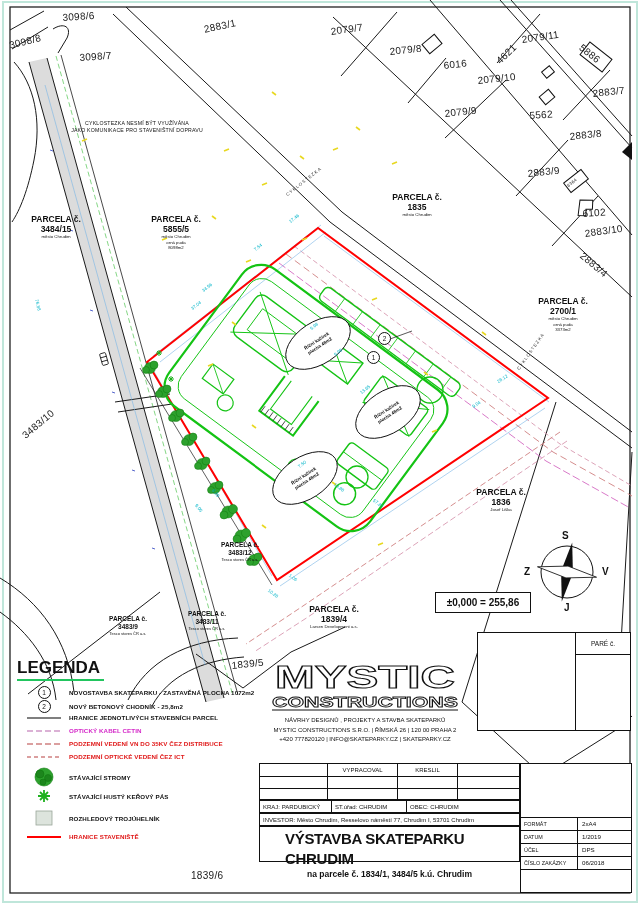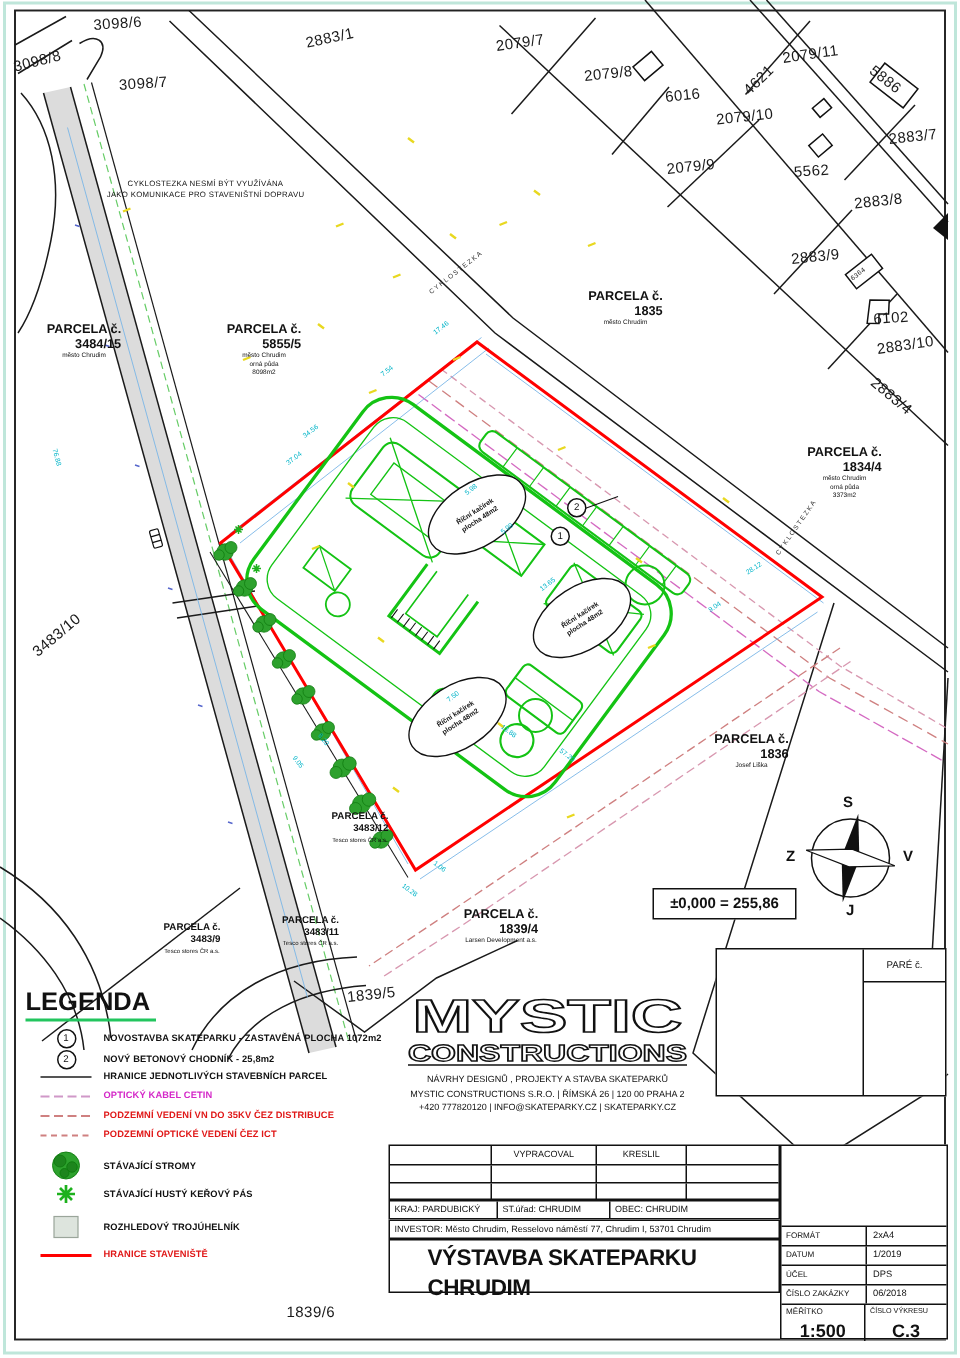--- a/index.html
+++ b/index.html
@@ -4,21 +4,21 @@
 <style>
   html,body{margin:0;padding:0;background:#fff;}
   .sheet{position:relative;width:640px;height:905px;background:#fff;
          font-family:"Liberation Sans",sans-serif;overflow:hidden;color:#111;}
   svg.cad{position:absolute;left:0;top:0;}
   
   .pl{position:absolute;font-size:10px;letter-spacing:.3px;white-space:nowrap;
       transform-origin:left top;color:#1a1a1a;}
   
   .parcel{position:absolute;transform:translateX(-50%);text-align:center;white-space:nowrap;}
-  .p-t{font-size:8.5px;font-weight:700;line-height:10px;text-align:right;}
+  .p-t{font-size:8.5px;font-weight:700;line-height:10px;}
   .p-s{font-size:4.3px;line-height:5.6px;}
   .parcel.sm .p-t{font-size:6.5px;line-height:8px;}
   .parcel.sm .p-s{font-size:4px;line-height:5px;}
   
   .dim{position:absolute;color:#00b4c8;font-size:4.6px;white-space:nowrap;transform-origin:left bottom;}
   .path-lbl{position:absolute;font-size:4.4px;letter-spacing:1.1px;color:#333;
             white-space:nowrap;transform-origin:left top;}
   .note{position:absolute;transform:translateX(-50%);text-align:center;font-size:5.2px;
         line-height:7px;letter-spacing:.2px;white-space:nowrap;}
   .callout{position:absolute;width:11px;height:11px;border:1px solid #111;border-radius:50%;
@@ -297,21 +297,21 @@
   <div class="p-s">orná půda</div>
   <div class="p-s">8098m2</div>
 </div>
 <div class="parcel" style="left:417px;top:192px">
   <div class="p-t">PARCELA č.</div>
   <div class="p-t">1835</div>
   <div class="p-s">město Chrudim</div>
 </div>
 <div class="parcel" style="left:563px;top:296px">
   <div class="p-t">PARCELA č.</div>
-  <div class="p-t">1834/4</div>
+  <div class="p-t">2700/1</div>
   <div class="p-s">město Chrudim</div>
   <div class="p-s">orná půda</div>
   <div class="p-s">3373m2</div>
 </div>
 <div class="parcel" style="left:501px;top:487px">
   <div class="p-t">PARCELA č.</div>
   <div class="p-t">1836</div>
   <div class="p-s">Josef Liška</div>
 </div>
 <div class="parcel sm" style="left:240px;top:541px">
@@ -485,44 +485,35 @@
 <div class="tb" style="left:259px;top:800px;width:261px;height:13px">
   <div class="tb-cell" style="left:0;width:72px">KRAJ: PARDUBICKÝ</div>
   <div class="tb-cell" style="left:72px;width:75px">ST.úřad: CHRUDIM</div>
   <div class="tb-cell" style="left:147px;width:112px;border-right:none">OBEC: CHRUDIM</div>
 </div>
 <div class="tb" style="left:259px;top:813px;width:261px;height:13px">
   <div class="tb-cell" style="left:0;width:259px;border-right:none">INVESTOR: Město Chrudim, Resselovo náměstí 77, Chrudim I, 53701 Chrudim</div>
 </div>
 <div class="tb" style="left:259px;top:826px;width:261px;height:36px">
   <div class="title-main" style="margin-top:2px">VÝSTAVBA SKATEPARKU CHRUDIM</div>
+  <div class="title-sub">na parcele č. 1834/1, 3484/5  k.ú. Chrudim</div>
 </div>
 <div class="tb" style="left:520px;top:763px;width:112px;height:130px">
   <div style="position:absolute;left:0;top:0;width:100%;height:54px;border-bottom:1px solid #111;box-sizing:border-box"></div>
   <div style="position:absolute;left:0;top:54px;width:100%;height:13px;border-bottom:1px solid #111;box-sizing:border-box">
     <div class="tb-cell tb-label" style="left:0;width:57px">FORMÁT</div>
     <div class="tb-cell tb-val" style="left:57px;width:53px;border-right:none">2xA4</div>
   </div>
   <div style="position:absolute;left:0;top:67px;width:100%;height:13px;border-bottom:1px solid #111;box-sizing:border-box">
     <div class="tb-cell tb-label" style="left:0;width:57px">DATUM</div>
     <div class="tb-cell tb-val" style="left:57px;width:53px;border-right:none">1/2019</div>
   </div>
   <div style="position:absolute;left:0;top:80px;width:100%;height:13px;border-bottom:1px solid #111;box-sizing:border-box">
     <div class="tb-cell tb-label" style="left:0;width:57px">ÚČEL</div>
     <div class="tb-cell tb-val" style="left:57px;width:53px;border-right:none">DPS</div>
   </div>
   <div style="position:absolute;left:0;top:93px;width:100%;height:13px;border-bottom:1px solid #111;box-sizing:border-box">
     <div class="tb-cell tb-label" style="left:0;width:57px">ČÍSLO ZAKÁZKY</div>
     <div class="tb-cell tb-val" style="left:57px;width:53px;border-right:none">06/2018</div>
   </div>
-  <div style="position:absolute;left:0;top:106px;width:100%;height:24px;box-sizing:border-box">
-    <div style="position:absolute;left:0;top:0;width:56px;height:100%;border-right:1px solid #111;box-sizing:border-box">
-      <div class="tb-label" style="line-height:8px;padding-top:1px">MĚŘÍTKO</div>
-      <div class="scale-val">1:500</div>
-    </div>
-    <div style="position:absolute;left:56px;top:0;width:54px;height:100%;box-sizing:border-box">
-      <div class="tb-label" style="font-size:4.8px;line-height:8px;padding-top:1px">ČÍSLO VÝKRESU</div>
-      <div class="scale-val">C.3</div>
-    </div>
-  </div>
 </div>
 
 </div>
 
 </body></html>

